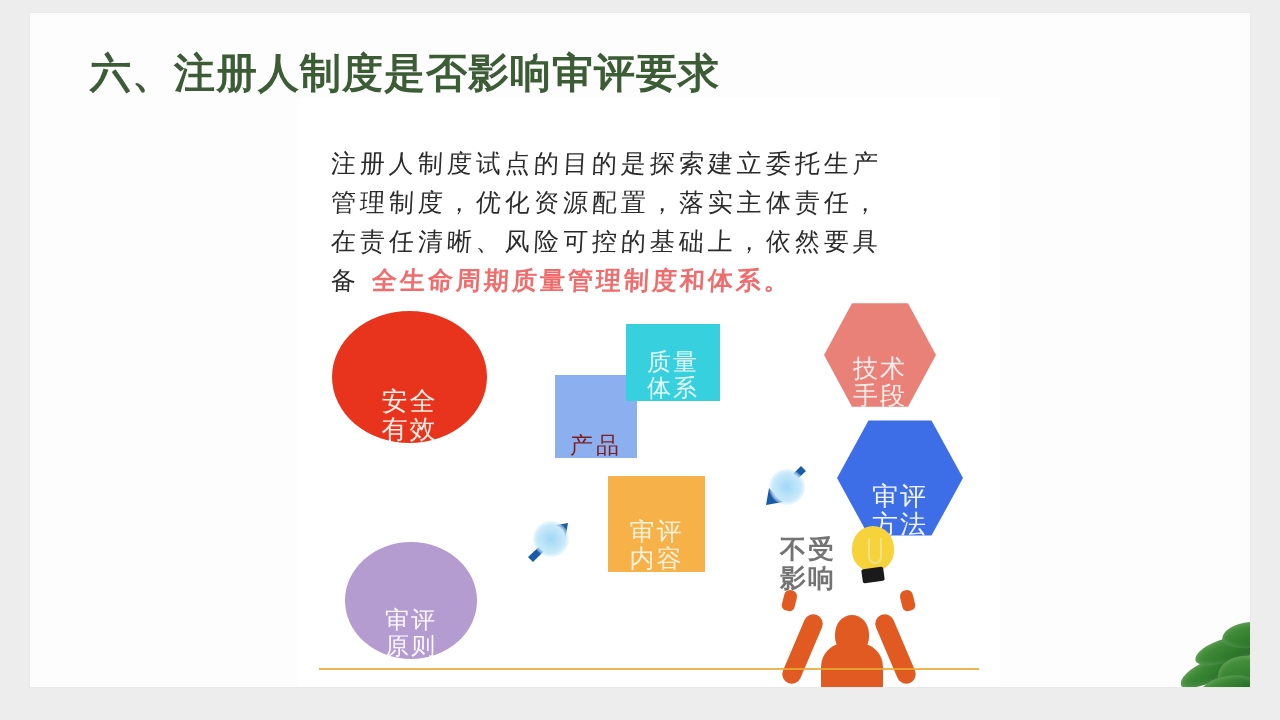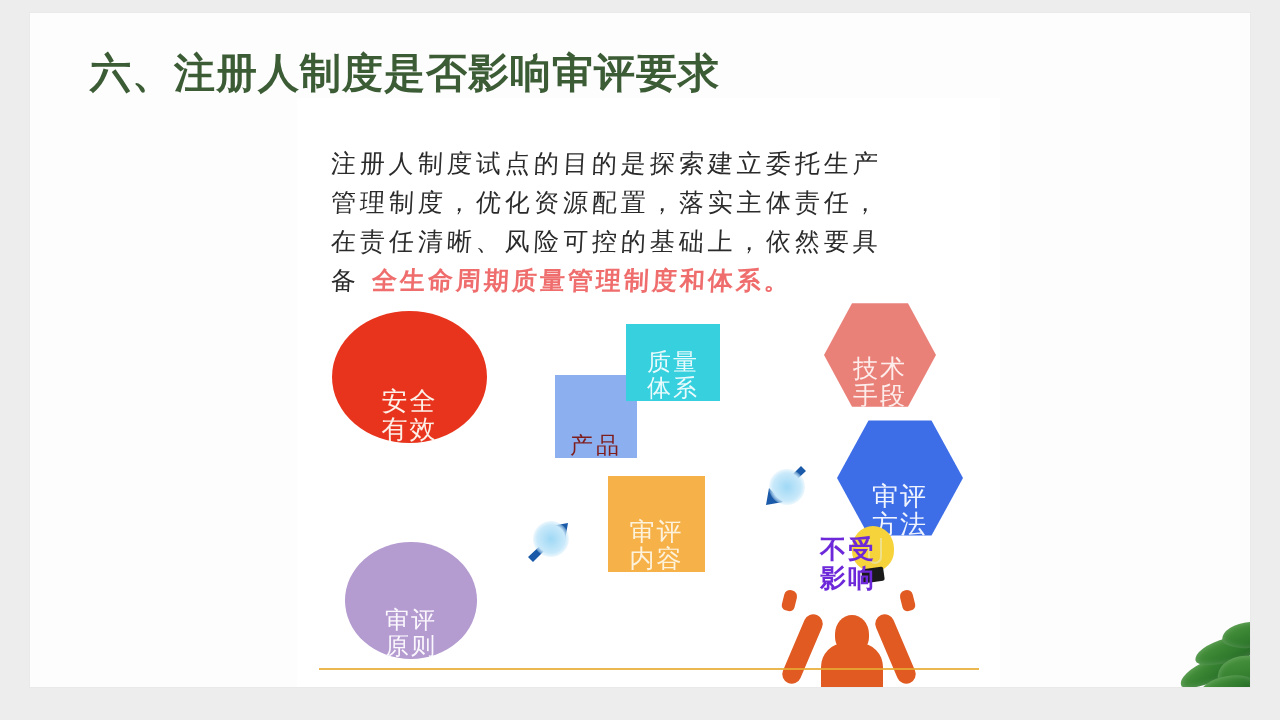--- a/index.html
+++ b/index.html
@@ -207,22 +207,22 @@
   }
 
   #not-affected-label {
     position: absolute;
     left: 483px; top: 437px;
     width: 96px;
     font-size: 26px;
     font-weight: bold;
     line-height: 1.12;
     letter-spacing: 2px;
-    color: #6d28d9;
-    text-align: right;
+    color: #737373;
+    text-align: left;
   }
 
   #person {
     position: absolute;
     left: 472px; top: 490px;
     width: 160px; height: 125px;
   }
   #person-head {
     position: absolute;
     left: 66px; top: 27px;

